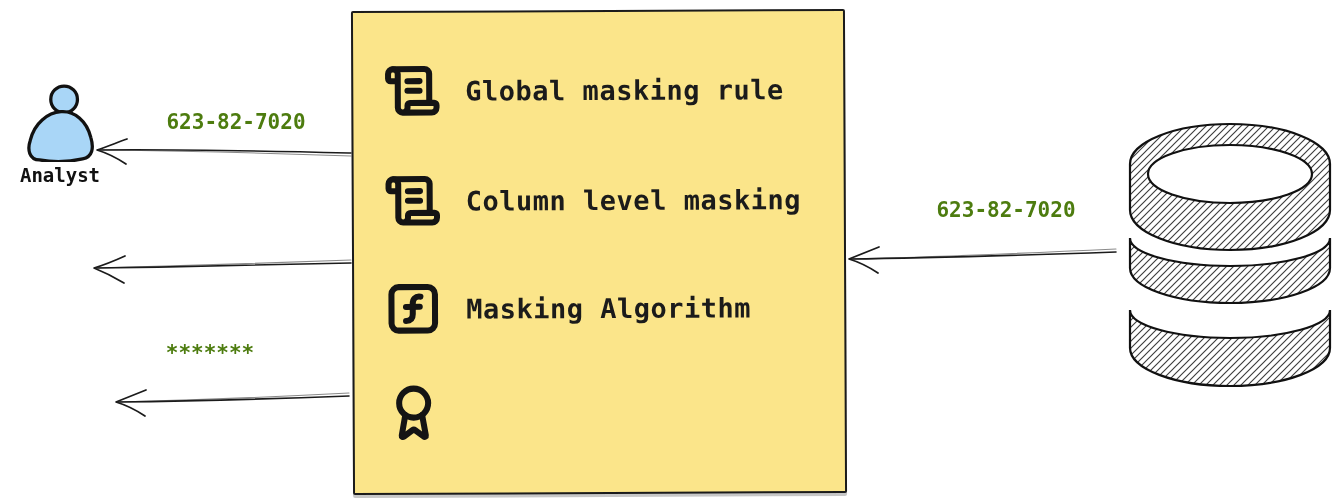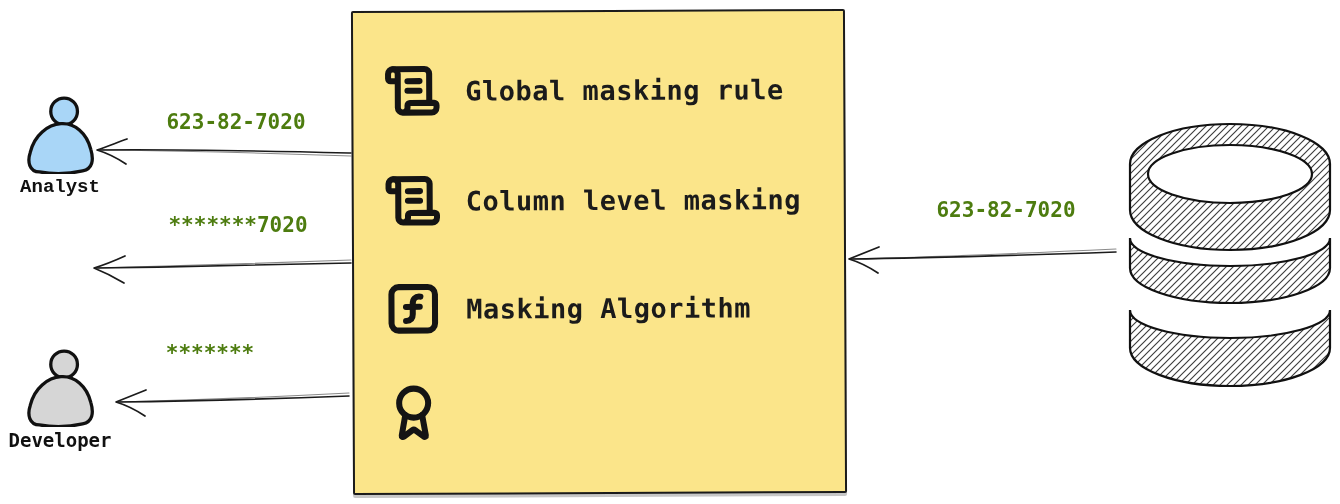--- a/index.html
+++ b/index.html
@@ -43,39 +43,31 @@
   
   #arrows{left:0;top:0;width:1340px;height:504px;pointer-events:none;}
   
   #database{left:1128px;top:120px;width:204px;height:272px;}
 </style>
 </head>
 <body>
 
 <div id="canvas">
 
-  <div class="actor abs" style="left:0;top:96px;font-family:Liberation Mono, monospace;">
+  <div class="actor abs" style="left:0;top:84px;">
     <svg class="person" width="78" height="78" viewBox="0 0 72 76" fill="#A9D6F7">
       <circle cx="40" cy="15" r="13" stroke="#111" stroke-width="3.2"></circle>
       <path d="M 16 74 C 6 74 4 64 7 55 C 11 38 24 28 37 27 C 50 26 62 36 66 52 C 69 62 68 71 58 73 C 44 76 28 76 16 74 Z" stroke="#111" stroke-width="3.2" stroke-linejoin="round"></path>
     </svg>
     <span class="actor-label">Analyst</span>
   </div>
 
 
-  <div class="actor abs" style="left:0;top:349px;">
-    <svg class="person" width="78" height="78" viewBox="0 0 72 76" fill="#D6D6D6">
-      <circle cx="40" cy="15" r="13" stroke="#111" stroke-width="3.2"></circle>
-      <path d="M 16 74 C 6 74 4 64 7 55 C 11 38 24 28 37 27 C 50 26 62 36 66 52 C 69 62 68 71 58 73 C 44 76 28 76 16 74 Z" stroke="#111" stroke-width="3.2" stroke-linejoin="round"></path>
-    </svg>
-    <span class="actor-label">Developer</span>
-  </div>
 
   <div class="value-label" style="left:138px;top:110px;width:196px;">623-82-7020</div>
-  <div class="value-label" style="left:142px;top:213px;width:192px;">*******7020</div>
   <div class="value-label" style="left:146px;top:341px;width:128px;">*******</div>
   <div class="value-label" style="left:910px;top:198px;width:192px;">623-82-7020</div>
 
   <svg id="arrows" class="abs" fill="none" stroke-linecap="round" stroke-linejoin="round">
 
     <g>
       <path d="M351 156 C 270 153 180 151 100 150" stroke="#8a8a8a" stroke-width="1.1"></path>
       <path d="M351 153 C 266 151 182 149 98 150" stroke="#1b1b1b" stroke-width="1.6"></path>
       <path d="M127 139 C 116 143 106 147 97 150 C 107 153 117 158 126 164" stroke="#1b1b1b" stroke-width="1.7"></path>
     </g>

